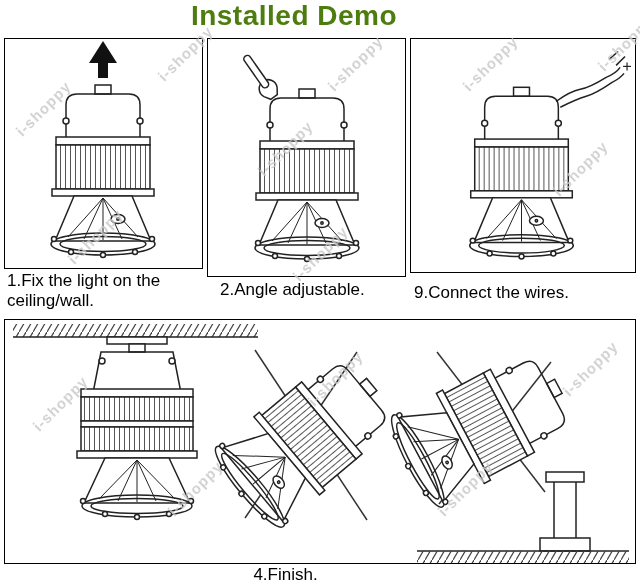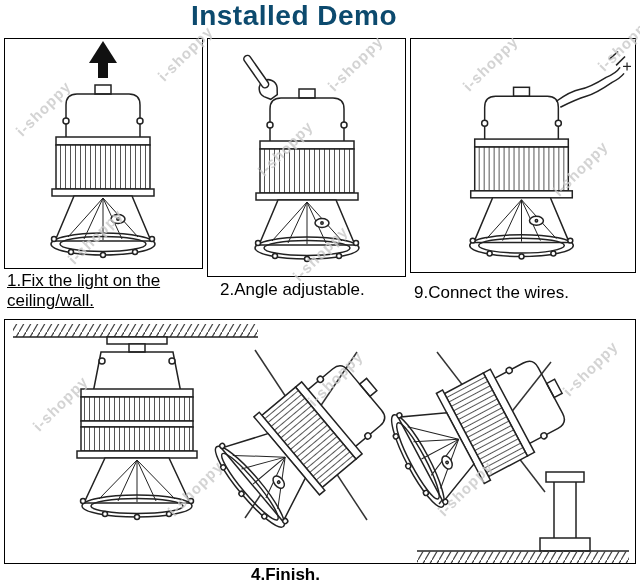--- a/index.html
+++ b/index.html
@@ -2,33 +2,33 @@
 <html><head>
 <meta charset="utf-8">
 <style>
   html,body{margin:0;padding:0;}
   body{
     width:640px;height:584px;position:relative;background:#fff;
     font-family:"Liberation Sans", sans-serif;overflow:hidden;color:#000;
   }
   .title{
     position:absolute;top:0;left:0;width:588px;text-align:center;
-    font-size:28px;font-weight:bold;color:#0c4a6e;letter-spacing:.5px;
+    font-size:28px;font-weight:bold;color:#4d7c0f;letter-spacing:.5px;
   }
   .panel{position:absolute;border:1px solid #000;background:#fff;box-sizing:border-box;}
   #p1{left:4px;top:38px;width:199px;height:231px;}
   #p2{left:207px;top:38px;width:199px;height:239px;}
   #p3{left:410px;top:38px;width:226px;height:235px;}
   #p4{left:4px;top:319px;width:632px;height:245px;}
   .panel svg{display:block;width:100%;height:100%;}
   .caption{position:absolute;font-size:17px;line-height:1.2;color:#000;}
-  #c1{left:7px;top:271px;width:172px;text-decoration:underline;}
+  #c1{left:7px;top:271px;width:172px;}
   #c2{left:212px;top:280px;width:194px;margin-left:8px;}
   #c3{left:414px;top:283px;width:224px;}
-  #c4{left:0;top:565px;width:571px;text-align:center;font-weight:bold;}
+  #c4{left:0;top:565px;width:571px;text-align:center;}
   .wm{
     position:absolute;color:#c9c9c9;opacity:.8;font-size:15px;font-weight:bold;
     transform:rotate(-45deg);pointer-events:none;z-index:6;letter-spacing:1px;
     white-space:nowrap;
   }
 </style>
 </head>
 <body>
 
 <svg width="0" height="0" style="position:absolute" aria-hidden="true">

